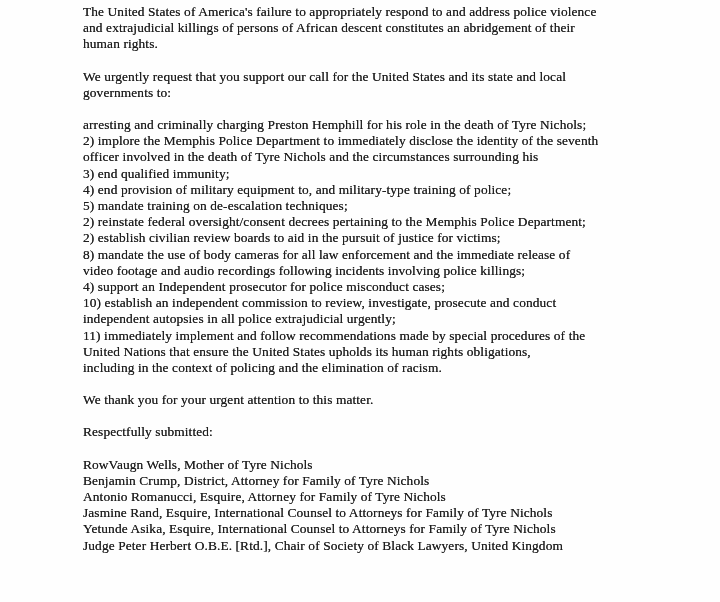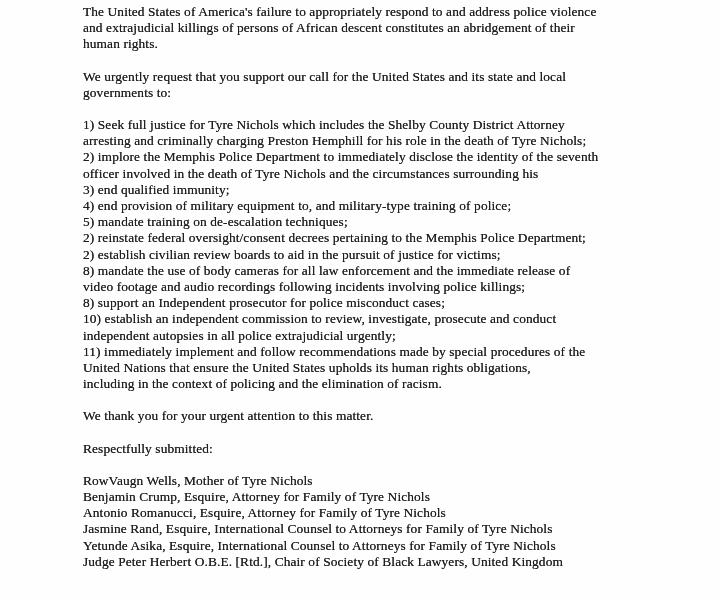--- a/index.html
+++ b/index.html
@@ -48,50 +48,49 @@
         <div class="line">and extrajudicial killings of persons of African descent constitutes an abridgement of their</div>
         <div class="line">human rights.</div>
       </div>
 
     <div class="block">
         <div class="line">We urgently request that you support our call for the United States and its state and local</div>
         <div class="line">governments to:</div>
       </div>
 
     <div class="block">
-        <div class="line">1) Seek full justice for Tyre Nichols which includes the Shelby County District Attorney</div>
         <div class="line">arresting and criminally charging Preston Hemphill for his role in the death of Tyre Nichols;</div>
         <div class="line">2) implore the Memphis Police Department to immediately disclose the identity of the seventh</div>
         <div class="line">officer involved in the death of Tyre Nichols and the circumstances surrounding his</div>
         <div class="line">3) end qualified immunity;</div>
         <div class="line">4) end provision of military equipment to, and military-type training of police;</div>
         <div class="line">5) mandate training on de-escalation techniques;</div>
         <div class="line">2) reinstate federal oversight/consent decrees pertaining to the Memphis Police Department;</div>
         <div class="line">2) establish civilian review boards to aid in the pursuit of justice for victims;</div>
         <div class="line">8) mandate the use of body cameras for all law enforcement and the immediate release of</div>
         <div class="line">video footage and audio recordings following incidents involving police killings;</div>
-        <div class="line">8) support an Independent prosecutor for police misconduct cases;</div>
+        <div class="line">4) support an Independent prosecutor for police misconduct cases;</div>
         <div class="line">10) establish an independent commission to review, investigate, prosecute and conduct</div>
         <div class="line">independent autopsies in all police extrajudicial urgently;</div>
         <div class="line">11) immediately implement and follow recommendations made by special procedures of the</div>
         <div class="line">United Nations that ensure the United States upholds its human rights obligations,</div>
         <div class="line">including in the context of policing and the elimination of racism.</div>
       </div>
 
     <div class="block">
         <div class="line">We thank you for your urgent attention to this matter.</div>
       </div>
 
     <div class="block">
         <div class="line">Respectfully submitted:</div>
       </div>
 
     <div class="block">
         <div class="line">RowVaugn Wells, Mother of Tyre Nichols</div>
-        <div class="line">Benjamin Crump, Esquire, Attorney for Family of Tyre Nichols</div>
+        <div class="line">Benjamin Crump, District, Attorney for Family of Tyre Nichols</div>
         <div class="line">Antonio Romanucci, Esquire, Attorney for Family of Tyre Nichols</div>
         <div class="line">Jasmine Rand, Esquire, International Counsel to Attorneys for Family of Tyre Nichols</div>
         <div class="line">Yetunde Asika, Esquire, International Counsel to Attorneys for Family of Tyre Nichols</div>
         <div class="line">Judge Peter Herbert O.B.E. [Rtd.], Chair of Society of Black Lawyers, United Kingdom</div>
       </div>
 
   </div>
 </div>
 
 </body></html>

